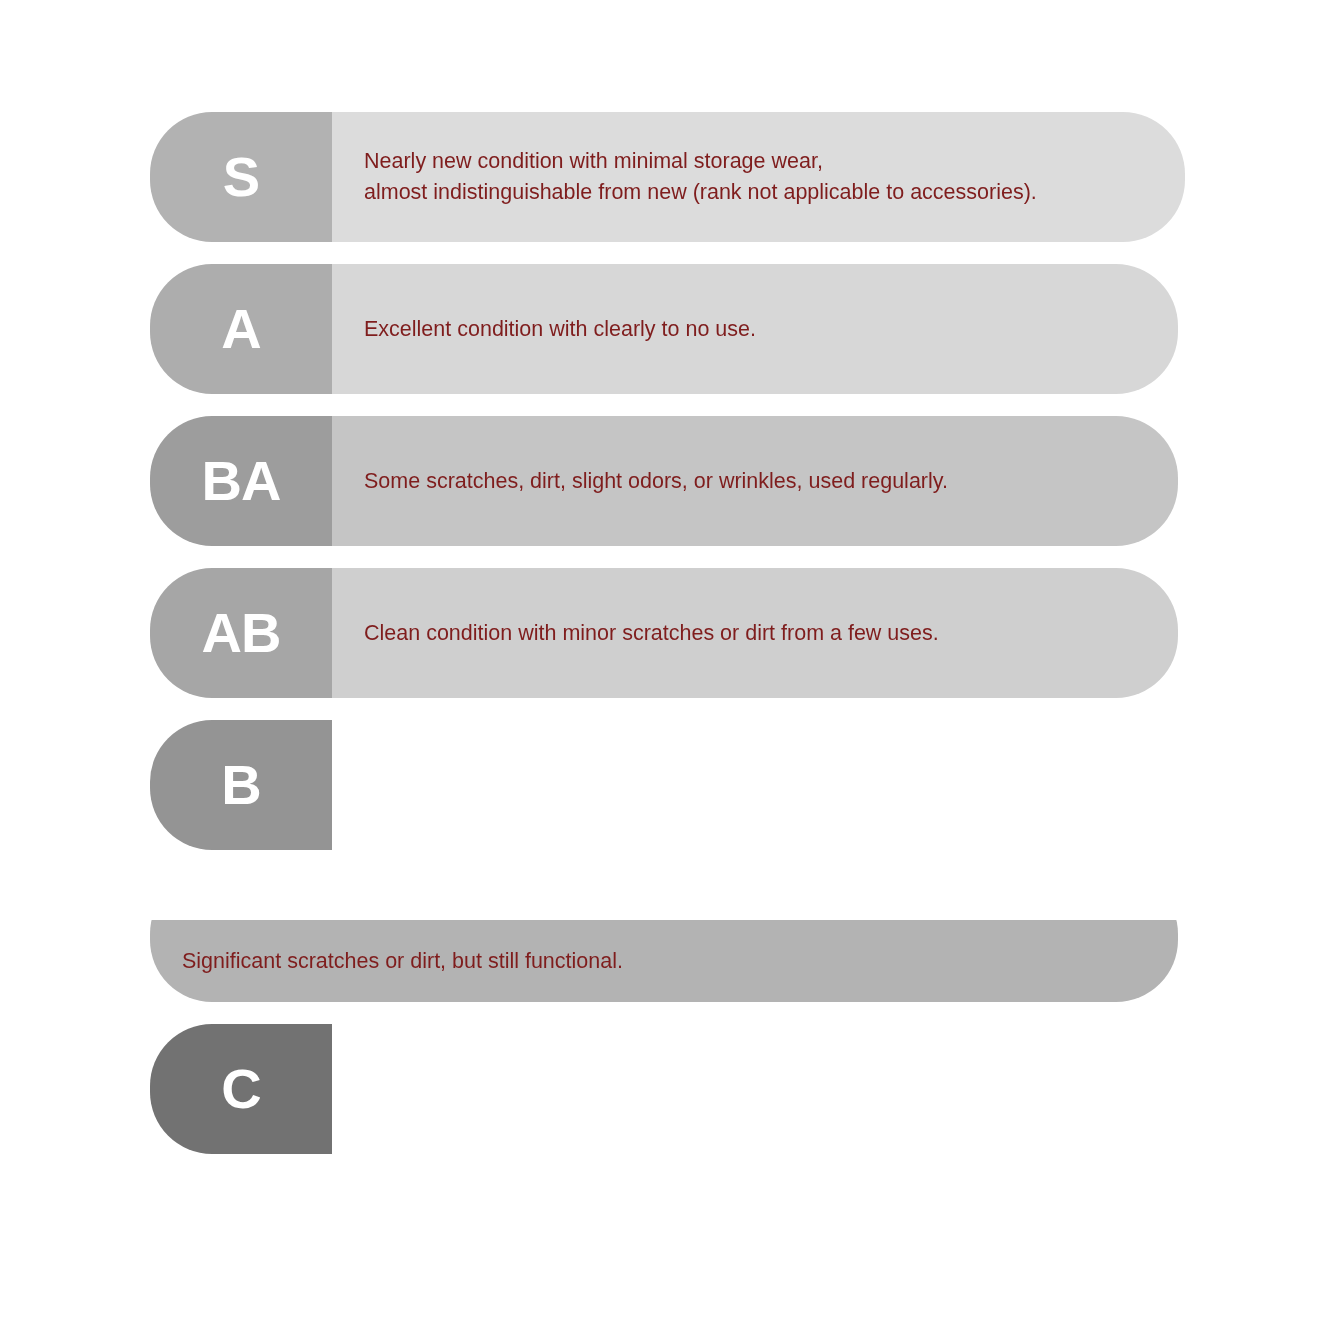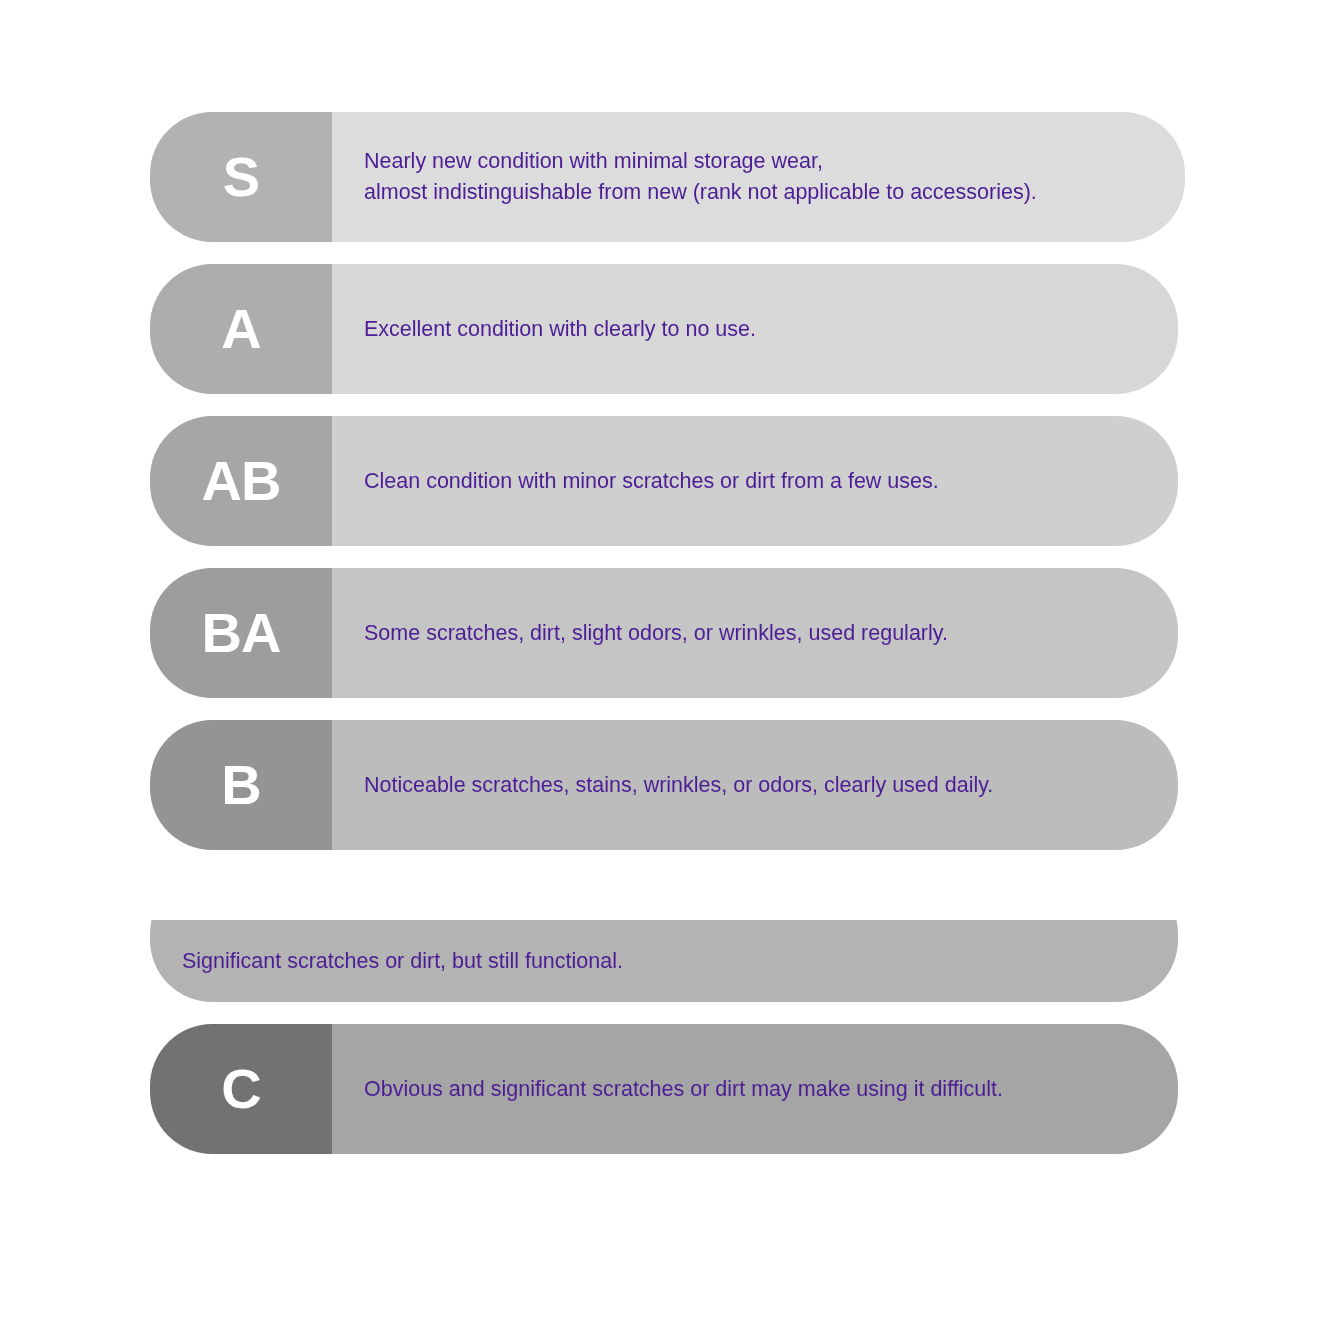--- a/index.html
+++ b/index.html
@@ -39,21 +39,21 @@
     letter-spacing: -1px;
     line-height: 1;
     user-select: none;
   }
   .rank-desc {
     flex: 1 1 auto;
     display: flex;
     align-items: center;
     padding-left: 32px;
     padding-right: 28px;
-    color: #4c1d95;
+    color: #7f1d1d;
     font-size: 21.5px;
     line-height: 1.42;
     white-space: pre-line;
   }
   
   .w-0 { width: 1035px; }
   .w-1 { width: 1028px; }
   .w-2 { width: 1028px; }
   .w-3 { width: 1028px; }
   .w-4 { width: 1028px; }
@@ -69,37 +69,35 @@
     <div class="rank-badge" style="background: rgb(178, 178, 178);">S</div>
     <div class="rank-desc" style="background: rgb(220, 220, 220);">Nearly new condition with minimal storage wear,
 almost indistinguishable from new (rank not applicable to accessories).</div>
   </div>
 
   <div class="rank-row w-1">
     <div class="rank-badge" style="background: rgb(173, 173, 173);">A</div>
     <div class="rank-desc" style="background: rgb(215, 215, 215);">Excellent condition with clearly to no use.</div>
   </div>
 
+  <div class="rank-row w-3">
+    <div class="rank-badge" style="background: rgb(157, 157, 157);">BA</div>
+    <div class="rank-desc" style="background: rgb(197, 197, 197);">Some scratches, dirt, slight odors, or wrinkles, used regularly.</div>
+  </div>
+
   <div class="rank-row w-2">
     <div class="rank-badge" style="background: rgb(166, 166, 166);">AB</div>
     <div class="rank-desc" style="background: rgb(207, 207, 207);">Clean condition with minor scratches or dirt from a few uses.</div>
   </div>
 
-  <div class="rank-row w-3">
-    <div class="rank-badge" style="background: rgb(157, 157, 157);">BA</div>
-    <div class="rank-desc" style="background: rgb(197, 197, 197);">Some scratches, dirt, slight odors, or wrinkles, used regularly.</div>
-  </div>
-
   <div class="rank-row w-4">
     <div class="rank-badge" style="background: rgb(148, 148, 148);">B</div>
-    <div class="rank-desc" style="background: rgb(188, 188, 188);">Noticeable scratches, stains, wrinkles, or odors, clearly used daily.</div>
   </div>
 
   <div class="rank-row w-5">
     <div class="rank-desc" style="background: rgb(179, 179, 179); margin-top: 48px;">Significant scratches or dirt, but still functional.</div>
   </div>
 
   <div class="rank-row w-6">
     <div class="rank-badge" style="background: rgb(114, 114, 114);">C</div>
-    <div class="rank-desc" style="background: rgb(165, 165, 165);">Obvious and significant scratches or dirt may make using it difficult.</div>
   </div>
 
 </div>
 
 </body></html>

